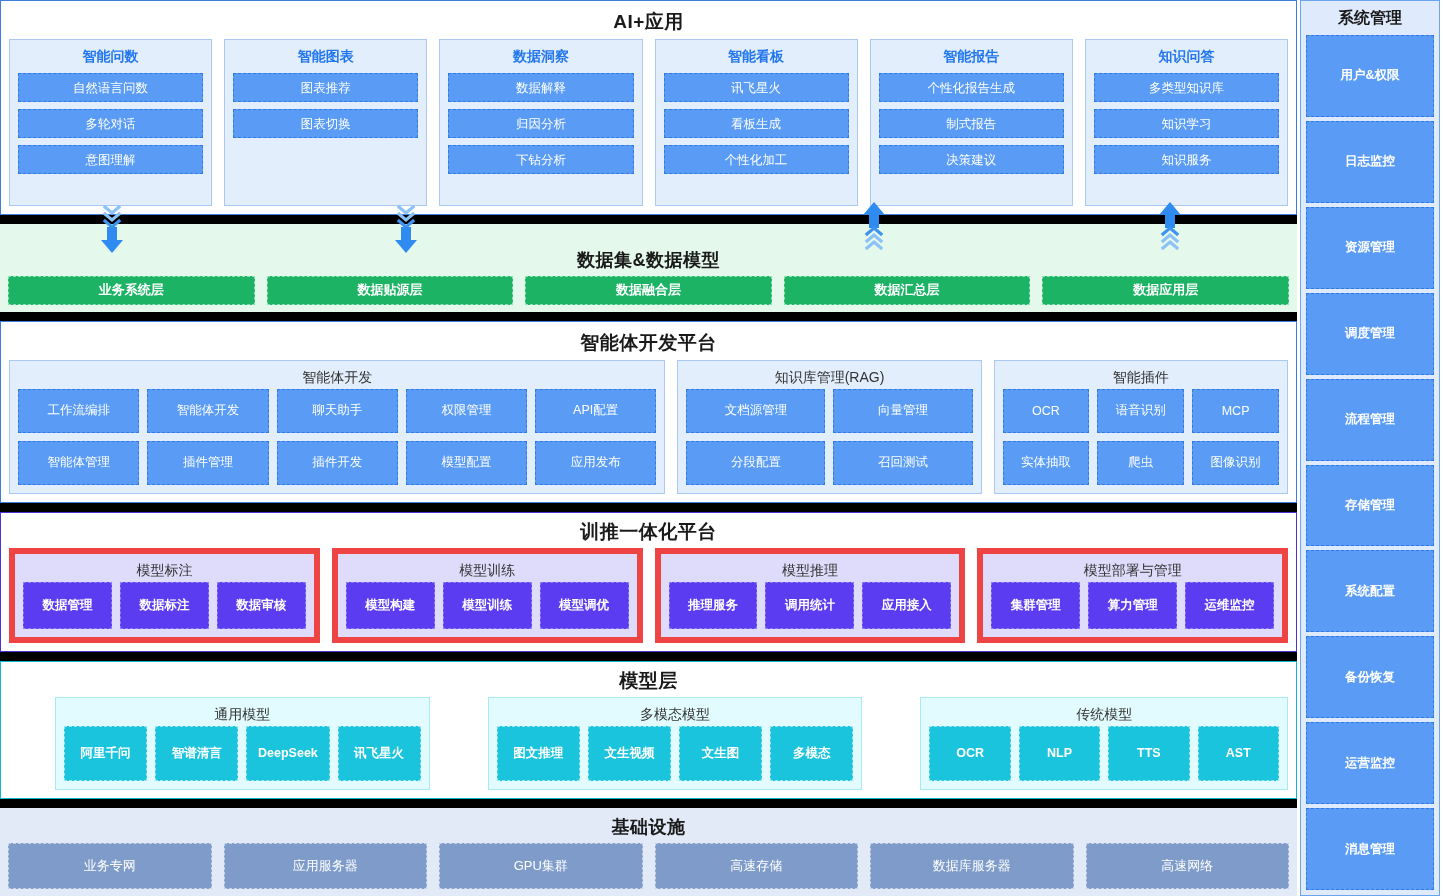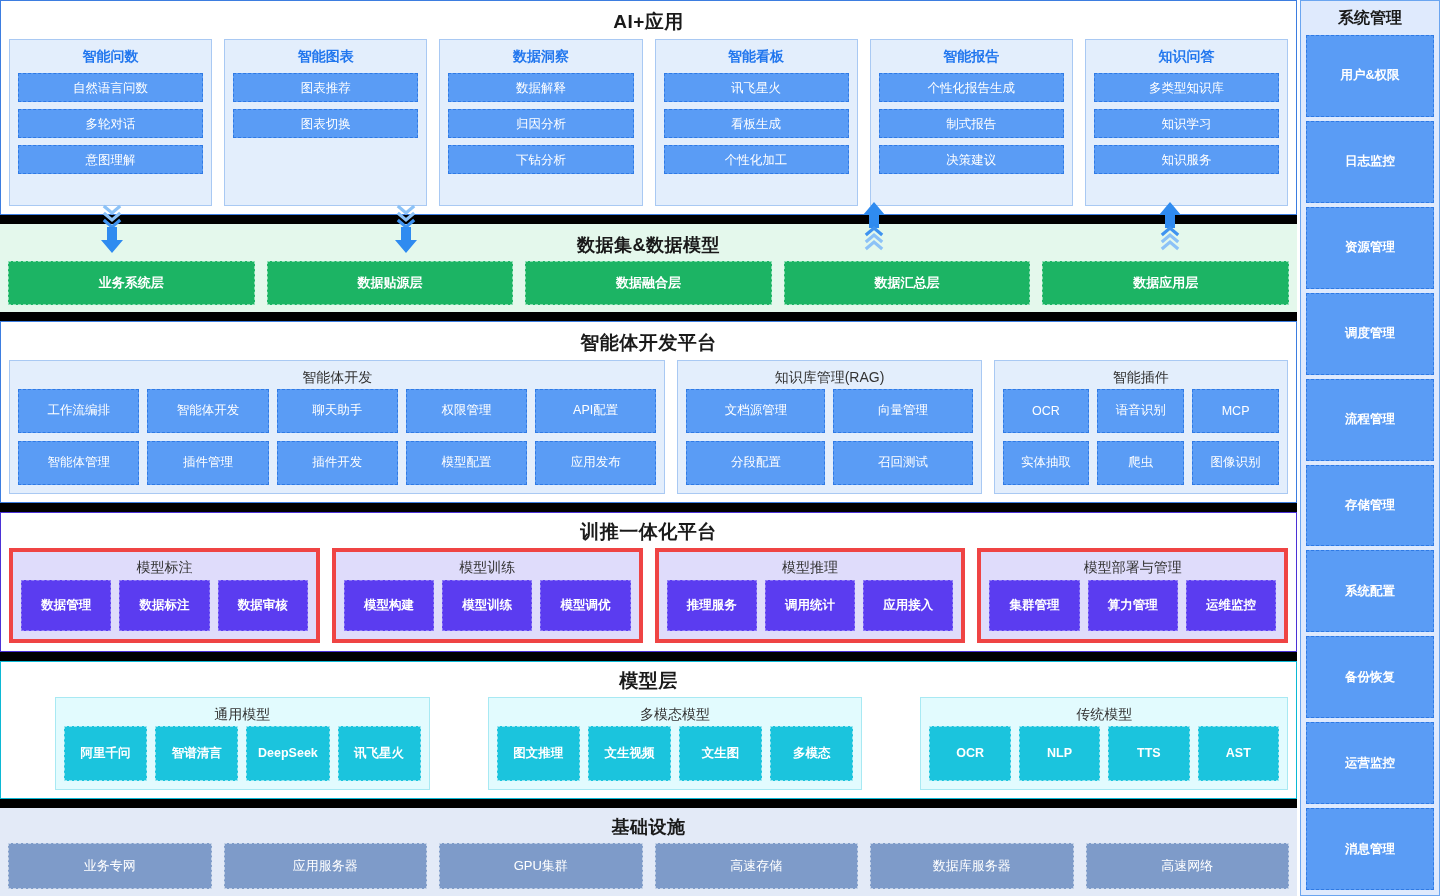--- a/index.html
+++ b/index.html
@@ -67,21 +67,21 @@
     height: 29px;
   }
 
   
   .l2 { height: 91px; }
   .l2 .layer-inner {
     border: none;
     background: #e4f8ec;
     padding: 0 8px 7px 8px;
   }
-  .l2 .layer-title { font-size: 18px; line-height: 32px; padding-top: 5px; }
+  .l2 .layer-title { font-size: 18px; line-height: 32px; padding-top: 20px; }
   .green-row { display: flex; gap: 12px; flex: 1; }
   .green-chip {
     flex: 1;
     background: #1cb464;
     border: 1px dashed #8fe0b5;
     color: #ffffff;
     font-size: 13px; font-weight: bold;
     display: flex; align-items: center; justify-content: center;
   }
 
@@ -113,25 +113,24 @@
   .g-agent { flex: 1.94; }
   .g-rag   { flex: 0.87; }
   .g-plugin{ flex: 0.84; }
 
   
   .l4 { height: 145px; }
   .l4 .layer-inner { border: 1px solid #4b32d6; padding: 0 8px 8px 8px; }
   .l4 .layer-title { font-size: 19px; line-height: 32px; padding-top: 3px; }
   .group-p {
     background: #dfdcfb;
-    border: 4px solid #ef4444;
+    border: 6px solid #ef4444;
     display: flex; flex-direction: column;
     padding: 4px 8px 8px 8px;
     flex: 1;
-    font-family: Liberation Mono, monospace;
   }
   .cell-p {
     flex: 1;
     background: #5b3cf0;
     border: 1px dashed #8f7bf7;
     color: #ffffff; font-size: 12.5px; font-weight: bold;
     display: flex; align-items: center; justify-content: center;
     min-height: 30px;
   }
 

